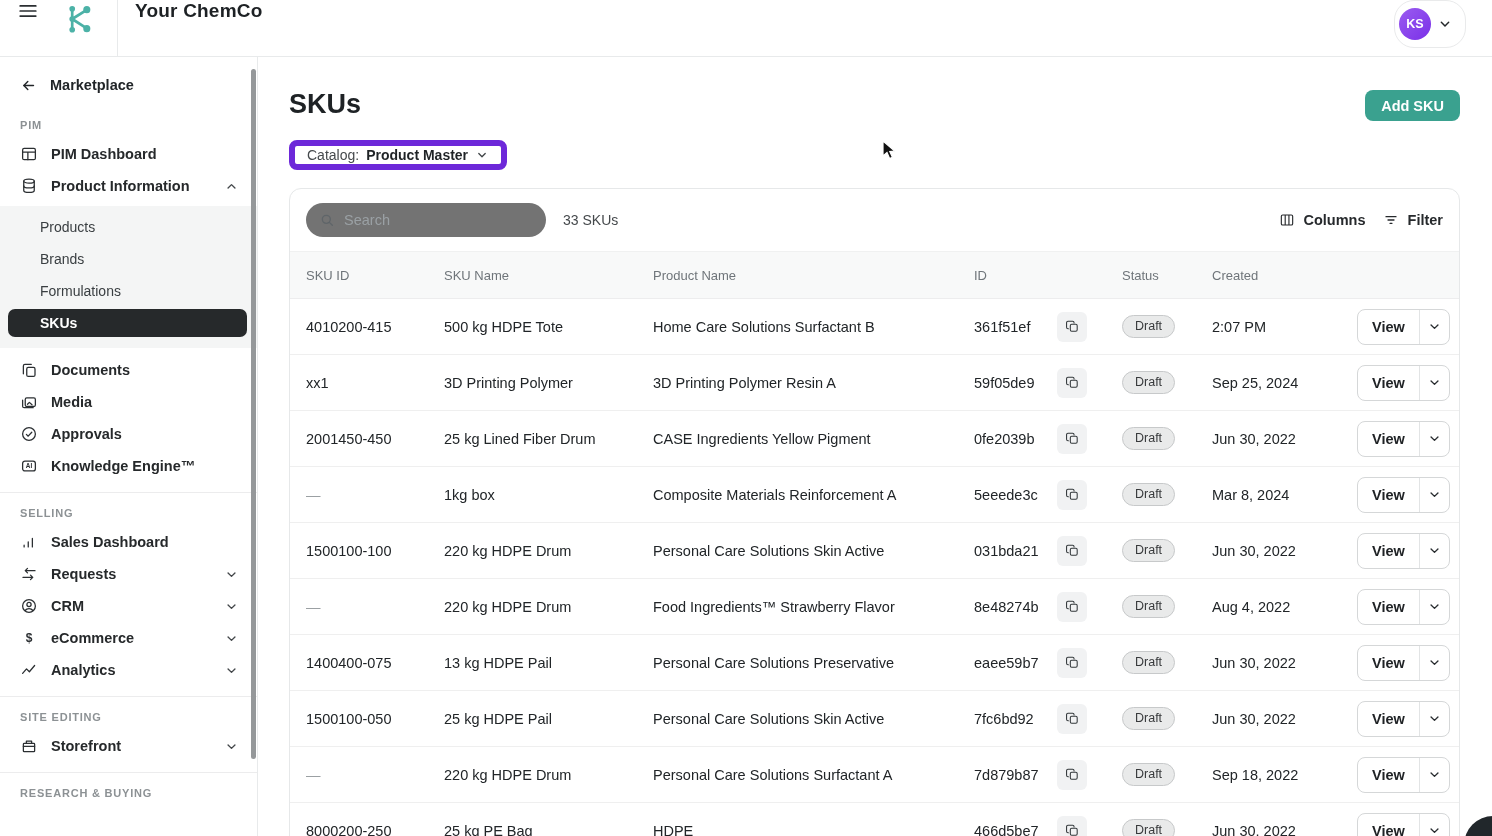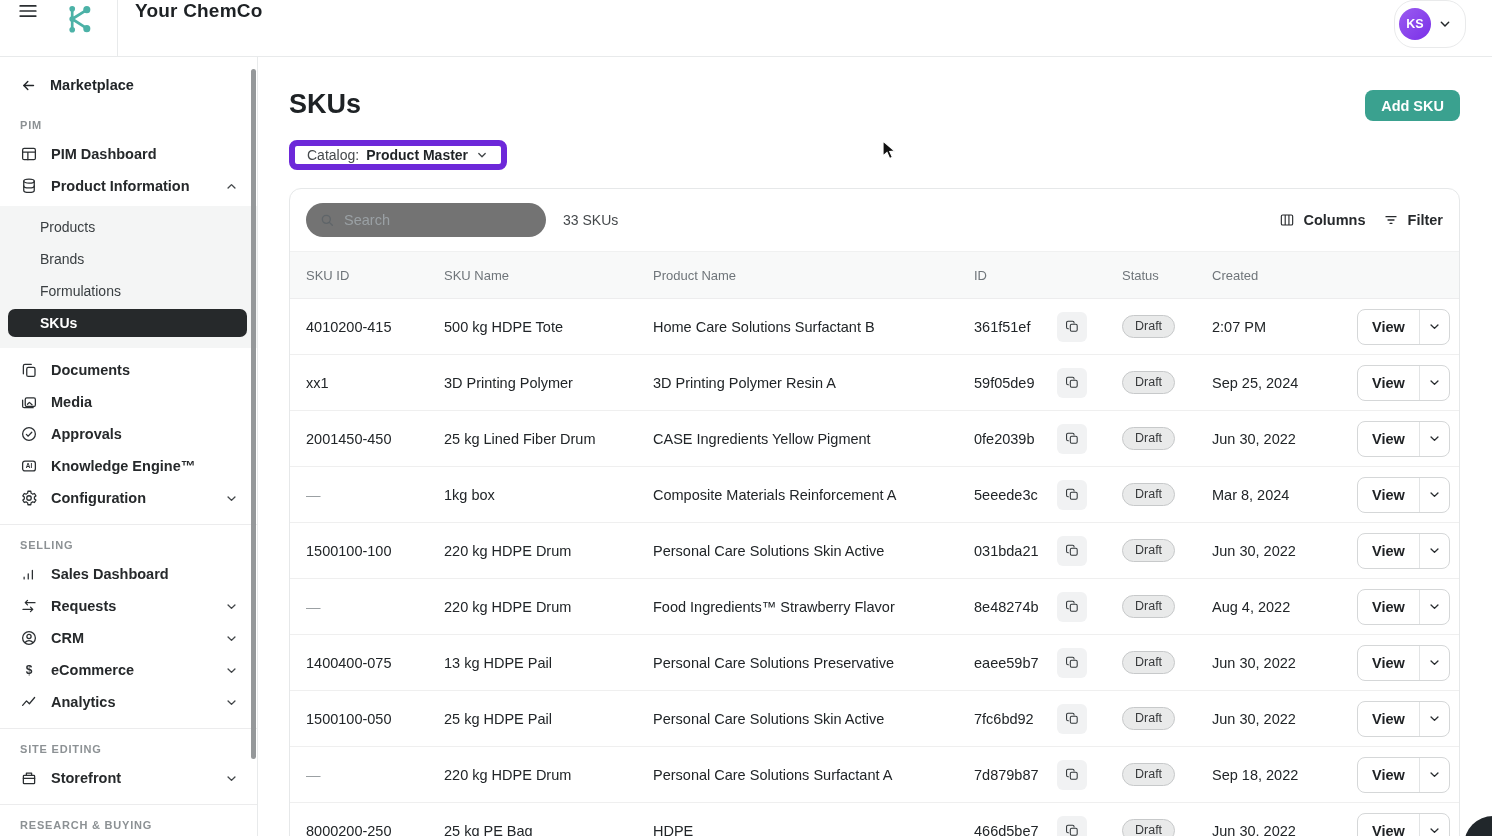--- a/index.html
+++ b/index.html
@@ -198,34 +198,20 @@
       </div>
       <div class="sb-item">
         <span class="sb-icn">
           <svg viewBox="0 0 24 24" fill="none" stroke="currentColor" stroke-width="1.7" stroke-linecap="round" stroke-linejoin="round">
             <rect x="3.5" y="5.5" width="17" height="13" rx="3"></rect>
             <text x="12" y="15.3" text-anchor="middle" font-size="8.5" font-weight="700" fill="currentColor" stroke="none">AI</text>
           </svg>
         </span>
         <span class="sb-item-label">Knowledge Engine™</span>
       </div>
-      <div class="sb-item">
-        <span class="sb-icn">
-          <svg viewBox="0 0 24 24" fill="none" stroke="currentColor" stroke-width="1.7" stroke-linecap="round" stroke-linejoin="round">
-            <circle cx="12" cy="12" r="3"></circle>
-            <path d="M19.2 13.2a7.4 7.4 0 0 0 0-2.4l2-1.6-1.9-3.2-2.4.9a7.4 7.4 0 0 0-2-1.2L14.4 3h-3.8l-.5 2.7a7.4 7.4 0 0 0-2 1.2l-2.4-.9-1.9 3.2 2 1.6a7.4 7.4 0 0 0 0 2.4l-2 1.6 1.9 3.2 2.4-.9a7.4 7.4 0 0 0 2 1.2l.5 2.7h3.8l.5-2.7a7.4 7.4 0 0 0 2-1.2l2.4.9 1.9-3.2-2-1.6z"></path>
-          </svg>
-        </span>
-        <span class="sb-item-label">Configuration</span>
-        <span class="sb-chev">
-          <svg viewBox="0 0 24 24" fill="none" stroke="currentColor" stroke-width="2.2" stroke-linecap="round" stroke-linejoin="round">
-            <path d="M6.5 9.5l5.5 5.5 5.5-5.5"></path>
-          </svg>
-        </span>
-      </div>
       <div class="sb-divider"></div>
       <div class="sb-label">SELLING</div>
       <div class="sb-item">
         <span class="sb-icn">
           <svg viewBox="0 0 24 24" fill="none" stroke="currentColor" stroke-width="1.7" stroke-linecap="round" stroke-linejoin="round">
             <path d="M5.5 18.5v-2.2M11 18.5v-6.8M16.5 18.5V7.2"></path>
           </svg>
         </span>
         <span class="sb-item-label">Sales Dashboard</span>
       </div>

